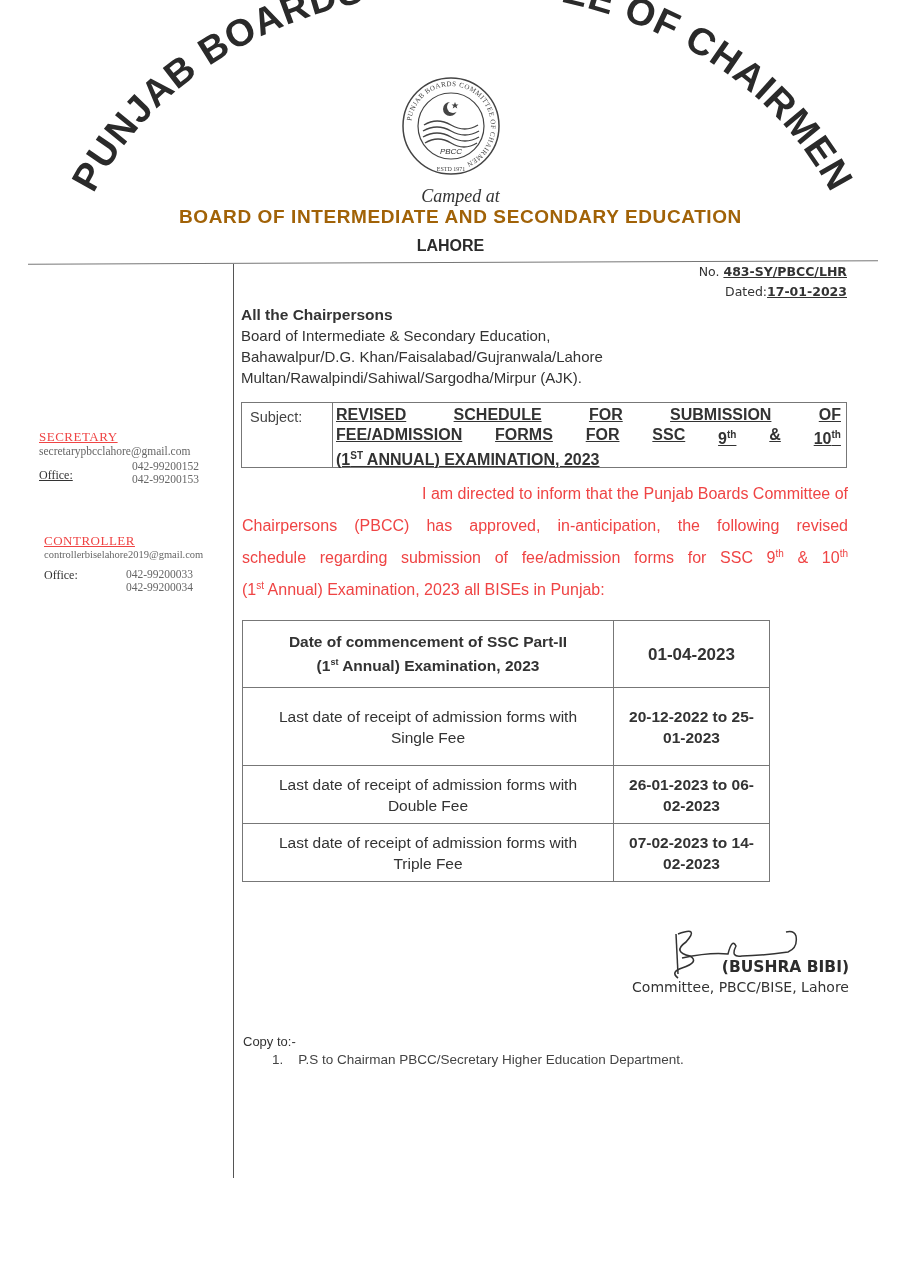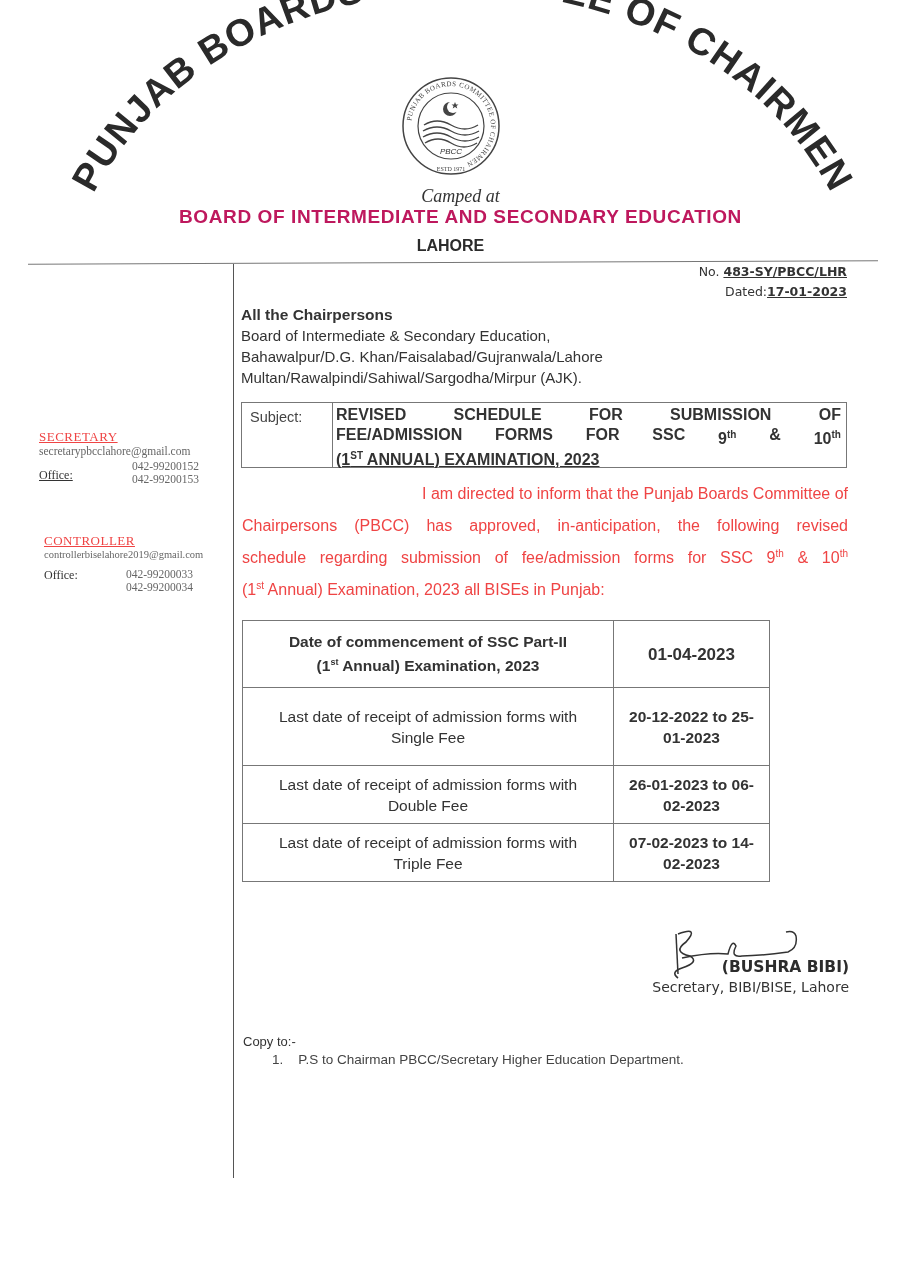--- a/index.html
+++ b/index.html
@@ -2,36 +2,36 @@
 <html><head>
 <meta charset="utf-8">
 <style>
   html, body { margin:0; padding:0; background:#ffffff; }
   body { width:901px; height:1280px; position:relative; overflow:hidden; color:#222; font-family:"Liberation Sans", sans-serif; }
   .abs { position:absolute; }
   #arc-svg { position:absolute; left:0; top:0; width:901px; height:230px; }
   .arc-text { font-family:"Liberation Sans", sans-serif; font-weight:900; font-size:38px; fill:#2a2a2a; letter-spacing:1px; }
   #seal { position:absolute; left:400px; top:75px; width:102px; height:102px; }
   .camped { left:0; width:901px; top:186px; text-align:center; font-family:"Liberation Serif", serif; font-style:italic; font-size:18px; color:#333; padding-left:20px; box-sizing:border-box; }
-  .board-name { left:0; width:901px; top:206px; text-align:center; font-weight:bold; font-size:19px; color:#be185d; letter-spacing:0.6px; padding-left:20px; box-sizing:border-box; }
+  .board-name { left:0; width:901px; top:206px; text-align:center; font-weight:bold; font-size:19px; color:#a16207; letter-spacing:0.6px; padding-left:20px; box-sizing:border-box; }
   .board-city { left:0; width:901px; top:237px; text-align:center; font-weight:bold; font-size:16px; color:#2b2b2b; padding-left:0; box-sizing:border-box; }
   .hr-top { left:28px; top:262px; width:850px; height:1px; background:#777; transform:rotate(-0.25deg); }
   .vline { left:233px; top:264px; width:1px; height:914px; background:#555; }
   .ref { right:54px; top:262px; text-align:right; font-family:"DejaVu Sans", sans-serif; font-size:12.5px; color:#333; line-height:20px; }
   .ref u { font-weight:bold; text-decoration:underline; }
   .addr { left:241px; top:304px; font-size:15px; color:#333; line-height:21px; }
   .addr .to { font-weight:bold; font-size:15.5px; }
   .side { font-family:"Liberation Serif", serif; color:#444; }
   .side .role { font-size:13px; letter-spacing:0.5px; text-decoration:underline; color:#ef4444; }
   .side .mail { font-size:11.5px; color:#666; }
   .side .office-lbl { font-size:12px; text-decoration:underline; color:#333; }
   .side .phones { font-size:11.5px; color:#666; line-height:13px; }
   .subject-box { left:241px; top:402px; width:606px; height:66px; border:1px solid #777; box-sizing:border-box; }
   .subject-lbl { left:250px; top:409px; font-size:14.5px; color:#444; }
-  .subject-line { left:336px; width:505px; font-weight:bold; font-size:16px; color:#333; display:flex; justify-content:space-between; line-height:20px;gap:32px; }
+  .subject-line { left:336px; width:505px; font-weight:bold; font-size:16px; color:#333; text-decoration:underline; display:flex; justify-content:space-between; line-height:20px;gap:32px; }
   .subject-line sup { font-size:10px; }
   .para { left:242px; width:606px; font-size:16px; color:#ef4444; line-height:32px; text-align:justify; }
   .para sup { font-size:10px; line-height:0; }
   table.sched { position:absolute; left:242px; top:620px; width:528px; border-collapse:collapse; font-size:15.5px; color:#333; }
   table.sched td { border:1px solid #777; text-align:center; vertical-align:middle; padding:0 6px; line-height:21px; }
   table.sched td.c1 { width:358px; }
   table.sched tr.r0 td { height:66px; }
   table.sched tr.r0 td.c1 { font-weight:bold; }
   table.sched tr.r0 td.c2 { font-weight:bold; font-size:17px; }
   table.sched tr.r1 td { height:77px; }
@@ -185,18 +185,18 @@
   </tr>
 </tbody>
   </table>
 
 <svg class="abs sign" viewBox="0 0 230 72">
   <path d="M58 12 Q 80 4 66 20 Q 52 30 70 34 Q 80 40 62 46 Q 50 50 58 56" fill="none" stroke="#333" stroke-width="1.6"></path>
   <path d="M56 12 L 58 52" fill="none" stroke="#333" stroke-width="1.5"></path>
   <path d="M62 36 Q 90 30 108 32 Q 112 16 116 24 Q 110 36 122 34 Q 140 34 168 30 Q 178 26 176 14 Q 174 8 166 10" fill="none" stroke="#333" stroke-width="1.5"></path>
 </svg>
 <div class="abs signame">(BUSHRA BIBI)</div>
-<div class="abs sigtitle">Secretary, BIBI/BISE, Lahore</div>
+<div class="abs sigtitle">Committee, PBCC/BISE, Lahore</div>
 
 <div class="abs copy">Copy to:-</div>
 <div class="abs copy-item">
   <span>1.</span>&nbsp;&nbsp;&nbsp;&nbsp;<span>P.S to Chairman PBCC/Secretary Higher Education Department.</span>
 </div>
 
 </body></html>

